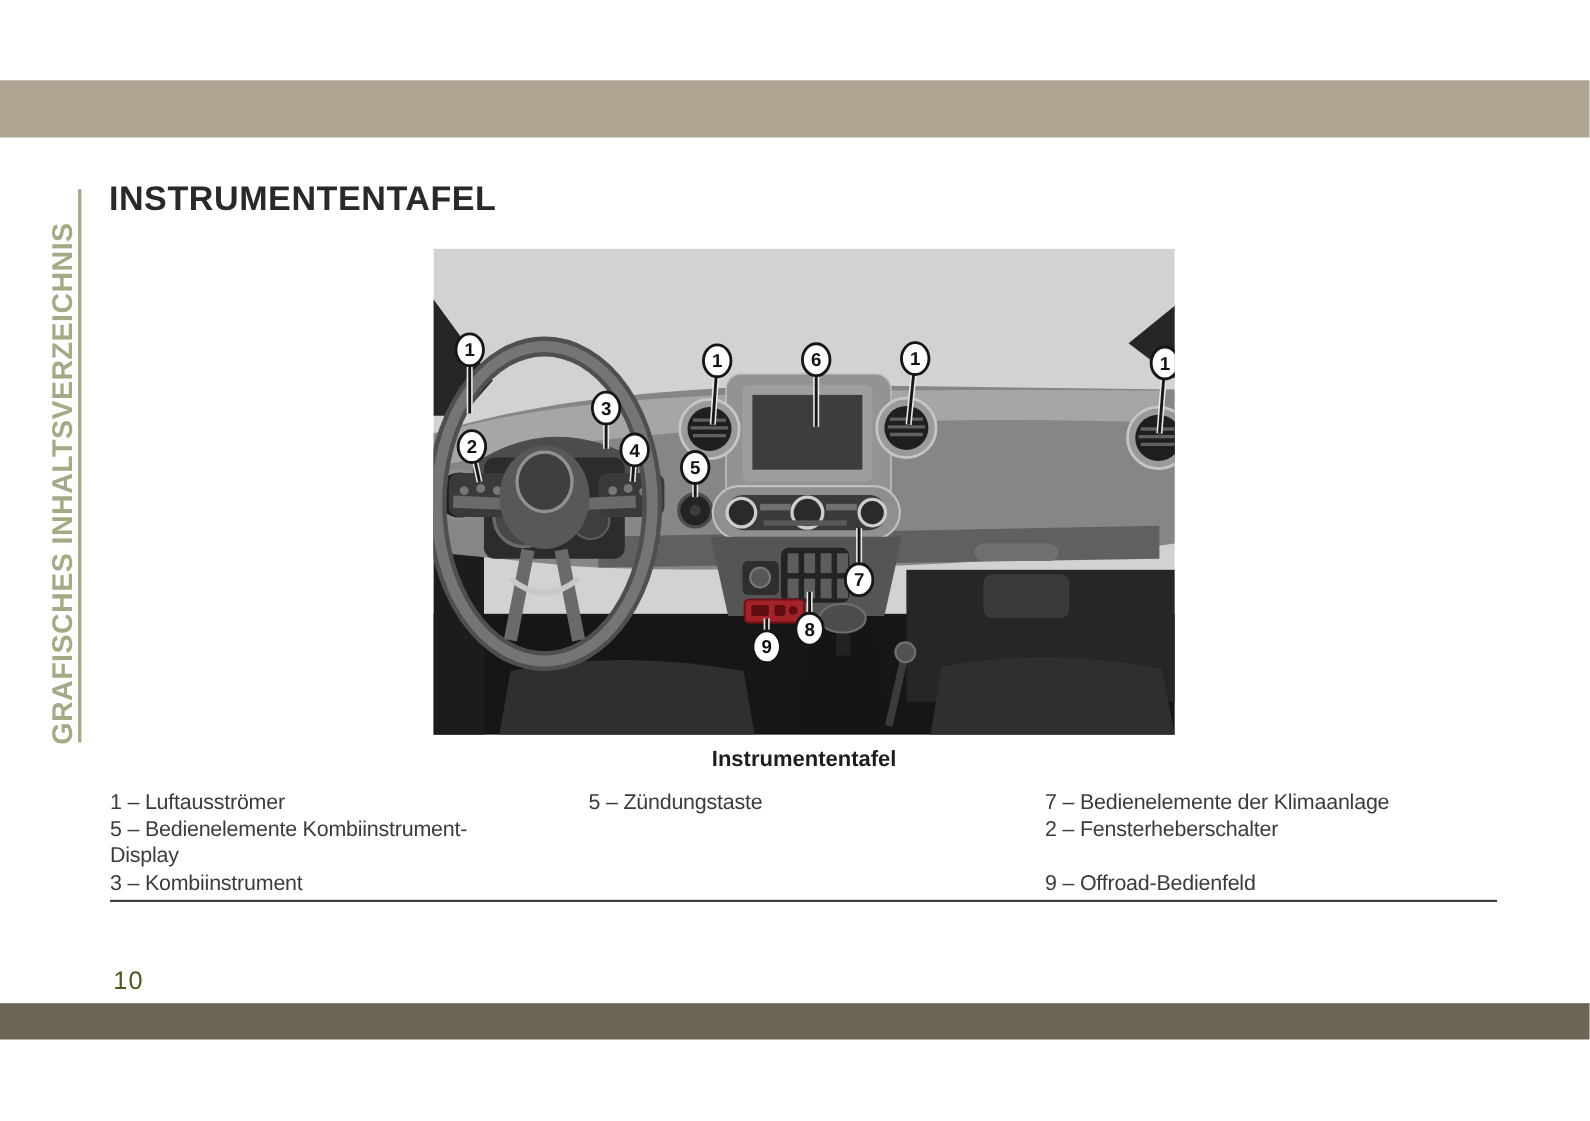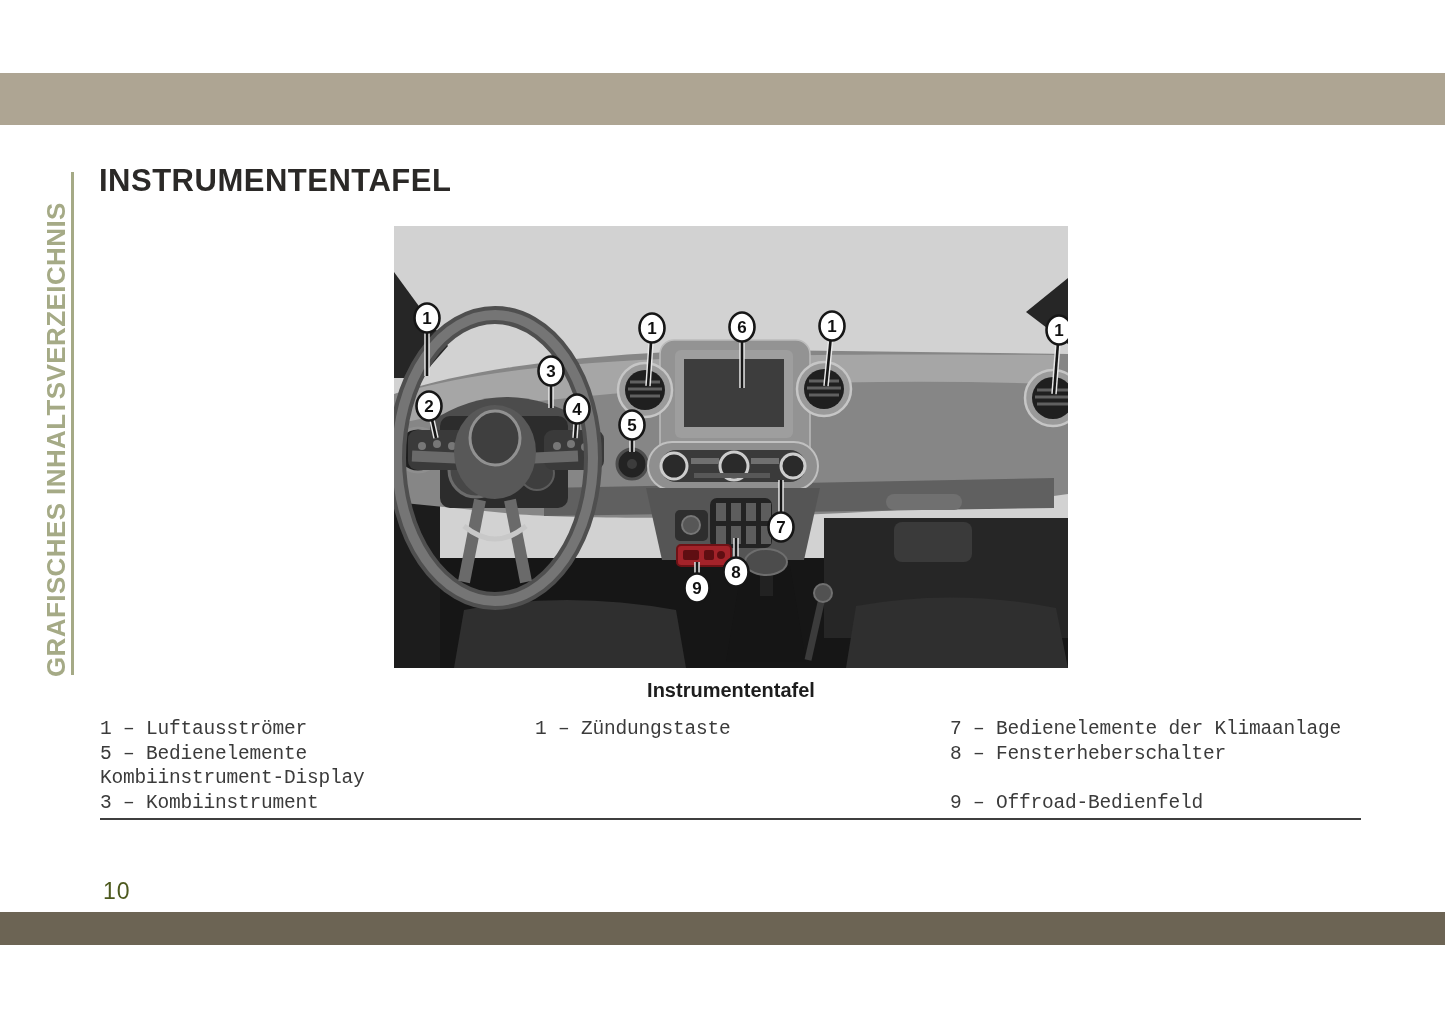--- a/index.html
+++ b/index.html
@@ -14,21 +14,21 @@
   .sidebar-rule{position:absolute;left:71px;top:172px;width:2.5px;height:503px;background:#a5aa86;}
 
   .title{position:absolute;left:99px;top:163px;margin:0;font-size:31px;font-weight:bold;color:#2b2927;letter-spacing:0.5px;}
 
   .figure{position:absolute;left:394px;top:226px;width:674px;height:442px;margin:0;}
   .figure svg{display:block;}
 
   .caption{position:absolute;left:394px;top:679px;width:674px;text-align:center;font-size:20px;font-weight:bold;color:#1d1d1d;}
 
   .legend{position:absolute;left:100px;top:717px;width:1262px;font-size:19.5px;color:#3b3b3b;letter-spacing:-0.2px;}
-  .legend .col{position:absolute;top:0;font-family:Liberation Mono, monospace;}
+  .legend .col{position:absolute;top:0;}
   .legend .c1{left:0;width:362px;}
   .legend .c2{left:435px;width:400px;}
   .legend .c3{left:850px;width:412px;}
   .legend .item{line-height:24.6px;}
   .legend .c2 .item:nth-child(3), .legend .c3 .item:nth-child(3){margin-top:24.6px;}
 
   .rule{position:absolute;left:100px;top:818px;width:1261px;height:2px;background:#3f3f3f;}
 
   .page-num{position:absolute;left:103px;top:878px;font-size:23px;color:#4d591e;letter-spacing:1px;}
 
@@ -261,25 +261,25 @@
 
   <div class="caption">Instrumententafel</div>
 
   <div class="legend">
     <div class="col c1">
       <div class="item">1 – Luftausströmer</div>
       <div class="item">5 – Bedienelemente Kombiinstrument-Display</div>
       <div class="item">3 – Kombiinstrument</div>
     </div>
     <div class="col c2">
-      <div class="item">1 – Zündungstaste</div>
+      <div class="item">5 – Zündungstaste</div>
     </div>
     <div class="col c3">
       <div class="item">7 – Bedienelemente der Klimaanlage</div>
-      <div class="item">8 – Fensterheberschalter</div>
+      <div class="item">2 – Fensterheberschalter</div>
       <div class="item">9 – Offroad-Bedienfeld</div>
     </div>
   </div>
 
   <div class="rule"></div>
 
   <div class="page-num">10</div>
 
   <div class="bottom-bar"></div>
 

